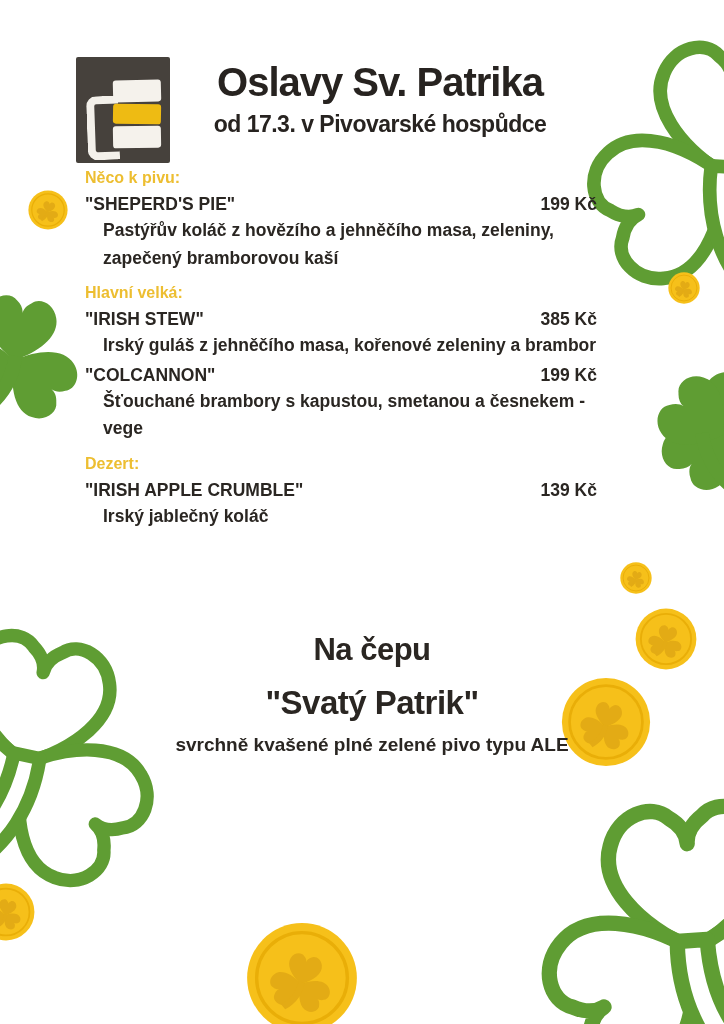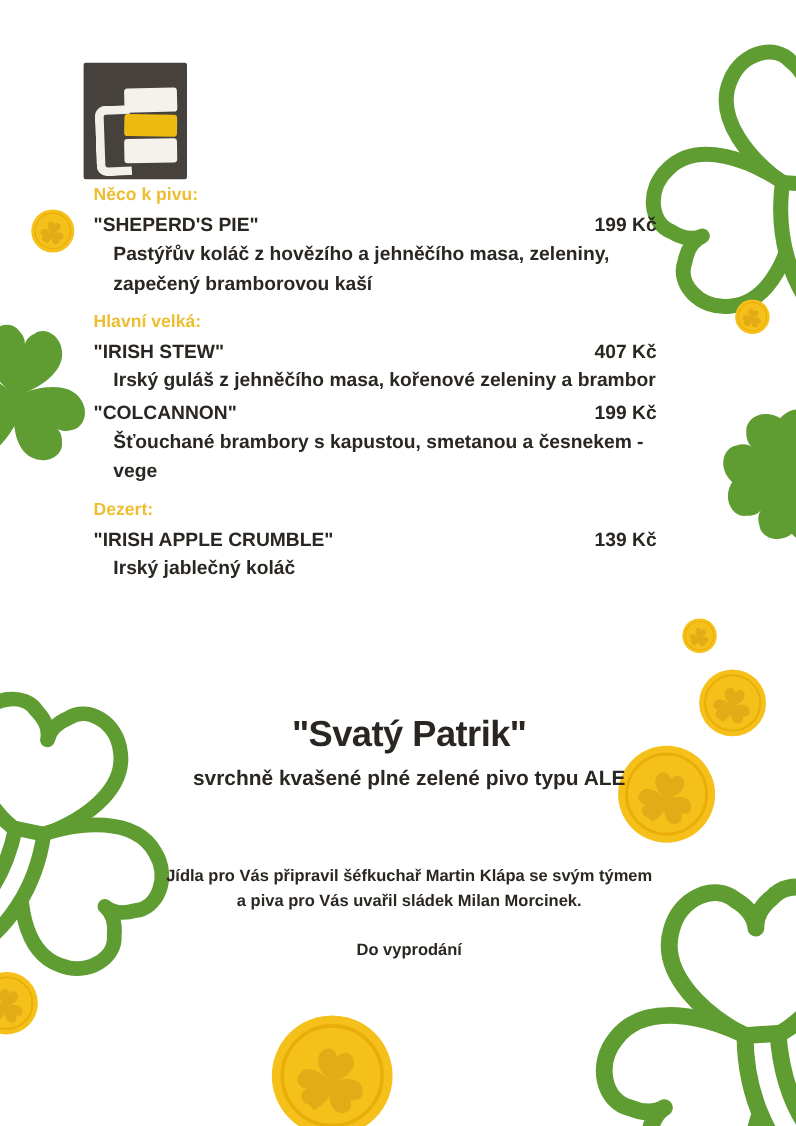--- a/index.html
+++ b/index.html
@@ -132,38 +132,42 @@
         <use href="#coin"></use>
       </svg>
   </div>
 
   <div class="logo">
     <div class="mug-handle"></div>
     <div class="stripe top"></div>
     <div class="stripe mid"></div>
     <div class="stripe bot"></div>
   </div>
+  <div class="header-text">
+    <h1 class="title">Oslavy Sv. Patrika</h1>
+    <div class="subtitle">od 17.3. v Pivovarské hospůdce</div>
+  </div>
 
   <div class="menu">
 
     <div class="section">
       <h2 class="section-heading">Něco k pivu:</h2>
       <div class="item-row">
         <span>"SHEPERD'S PIE"</span>
         <span>199 Kč</span>
       </div>
       <p class="item-desc">Pastýřův koláč z hovězího a jehněčího masa, zeleniny, zapečený bramborovou kaší</p>
     </div>
 
 
     <div class="section">
       <h2 class="section-heading">Hlavní velká:</h2>
       <div class="item-row">
         <span>"IRISH STEW"</span>
-        <span>407 Kč</span>
+        <span>385 Kč</span>
       </div>
       <p class="item-desc">Irský guláš z jehněčího masa, kořenové zeleniny a brambor</p>
       <div class="item-row">
         <span>"COLCANNON"</span>
         <span>199 Kč</span>
       </div>
       <p class="item-desc">Šťouchané brambory s kapustou, smetanou a česnekem - vege</p>
     </div>
 
     <div class="section">
@@ -171,23 +175,19 @@
       <div class="item-row">
         <span>"IRISH APPLE CRUMBLE"</span>
         <span>139 Kč</span>
       </div>
       <p class="item-desc">Irský jablečný koláč</p>
     </div>
 
   </div>
 
   <div class="on-tap">
+    <h2 class="on-tap-heading">Na čepu</h2>
     <h2 class="beer-name">"Svatý Patrik"</h2>
     <p class="beer-desc">svrchně kvašené plné zelené pivo typu ALE</p>
   </div>
 
-  <div class="footer">
-    <div>Jídla pro Vás připravil šéfkuchař Martin Klápa se svým týmem</div>
-    <div>a piva pro Vás uvařil sládek Milan Morcinek.</div>
-    <div class="note">Do vyprodání</div>
-  </div>
 
 </div>
 
 </body></html>

